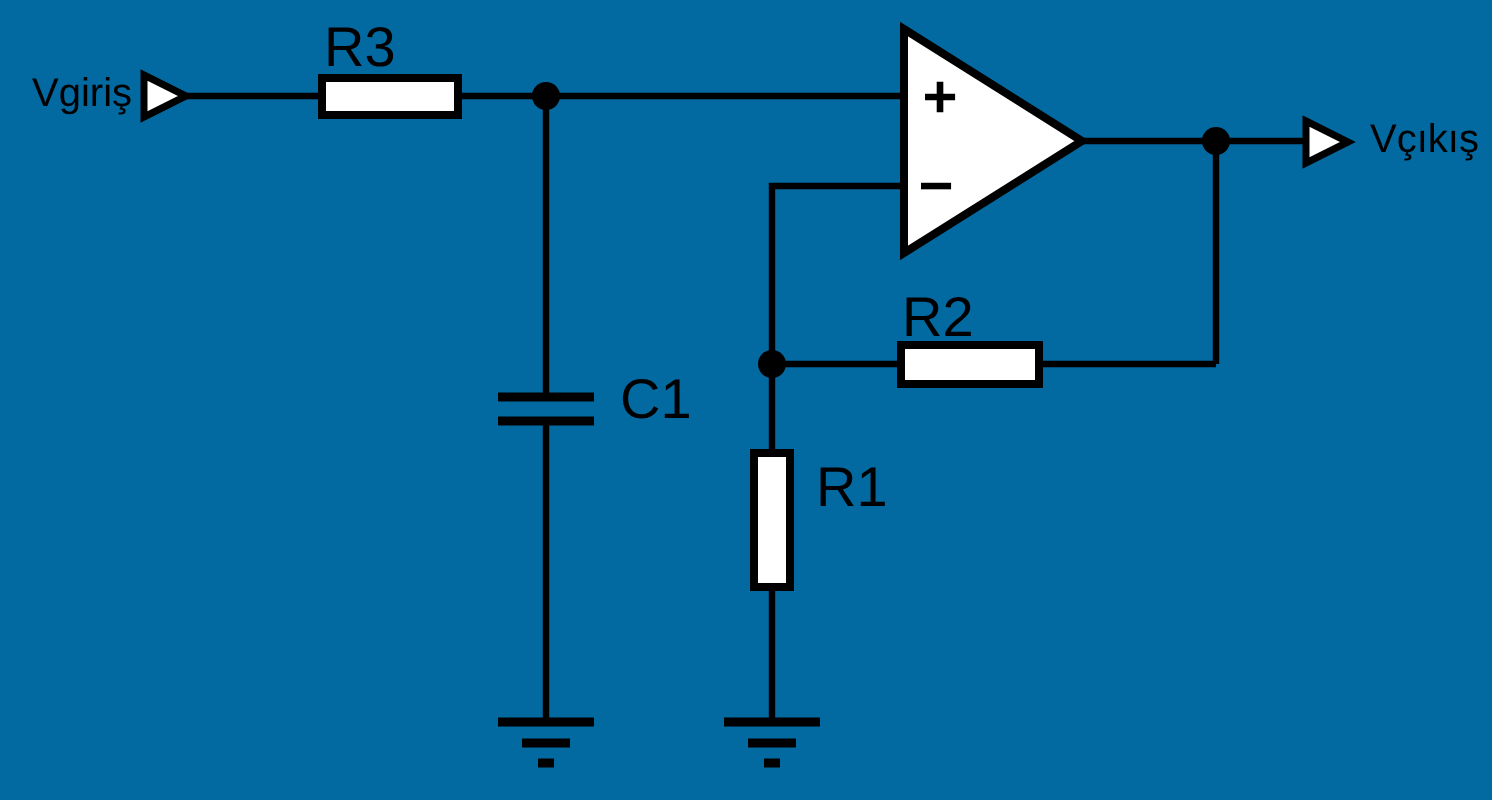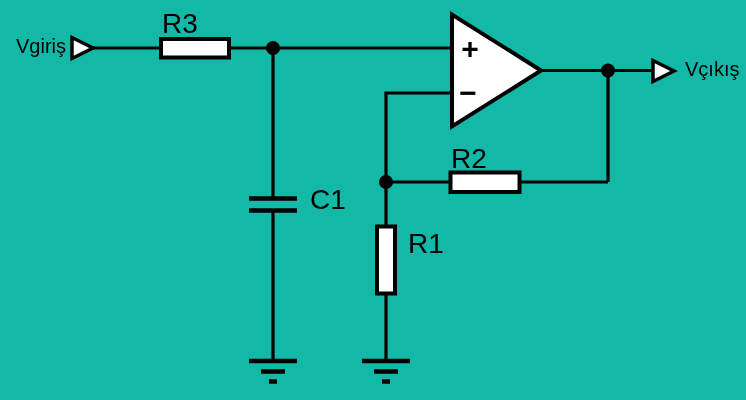--- a/index.html
+++ b/index.html
@@ -4,21 +4,21 @@
 <style>
   html, body {
     margin: 0;
     padding: 0;
     background: #ffffff;
   }
   .canvas {
     position: relative;
     width: 746px;
     height: 400px;
-    background: #14b8a6;
+    background: #0369a1;
     overflow: hidden;
     font-family: "Liberation Sans", sans-serif;
   }
   svg { display: block; color: #000000; }
   .wire {
     stroke: currentColor;
     stroke-width: 3.2;
     fill: none;
   }
   .comp-body {

